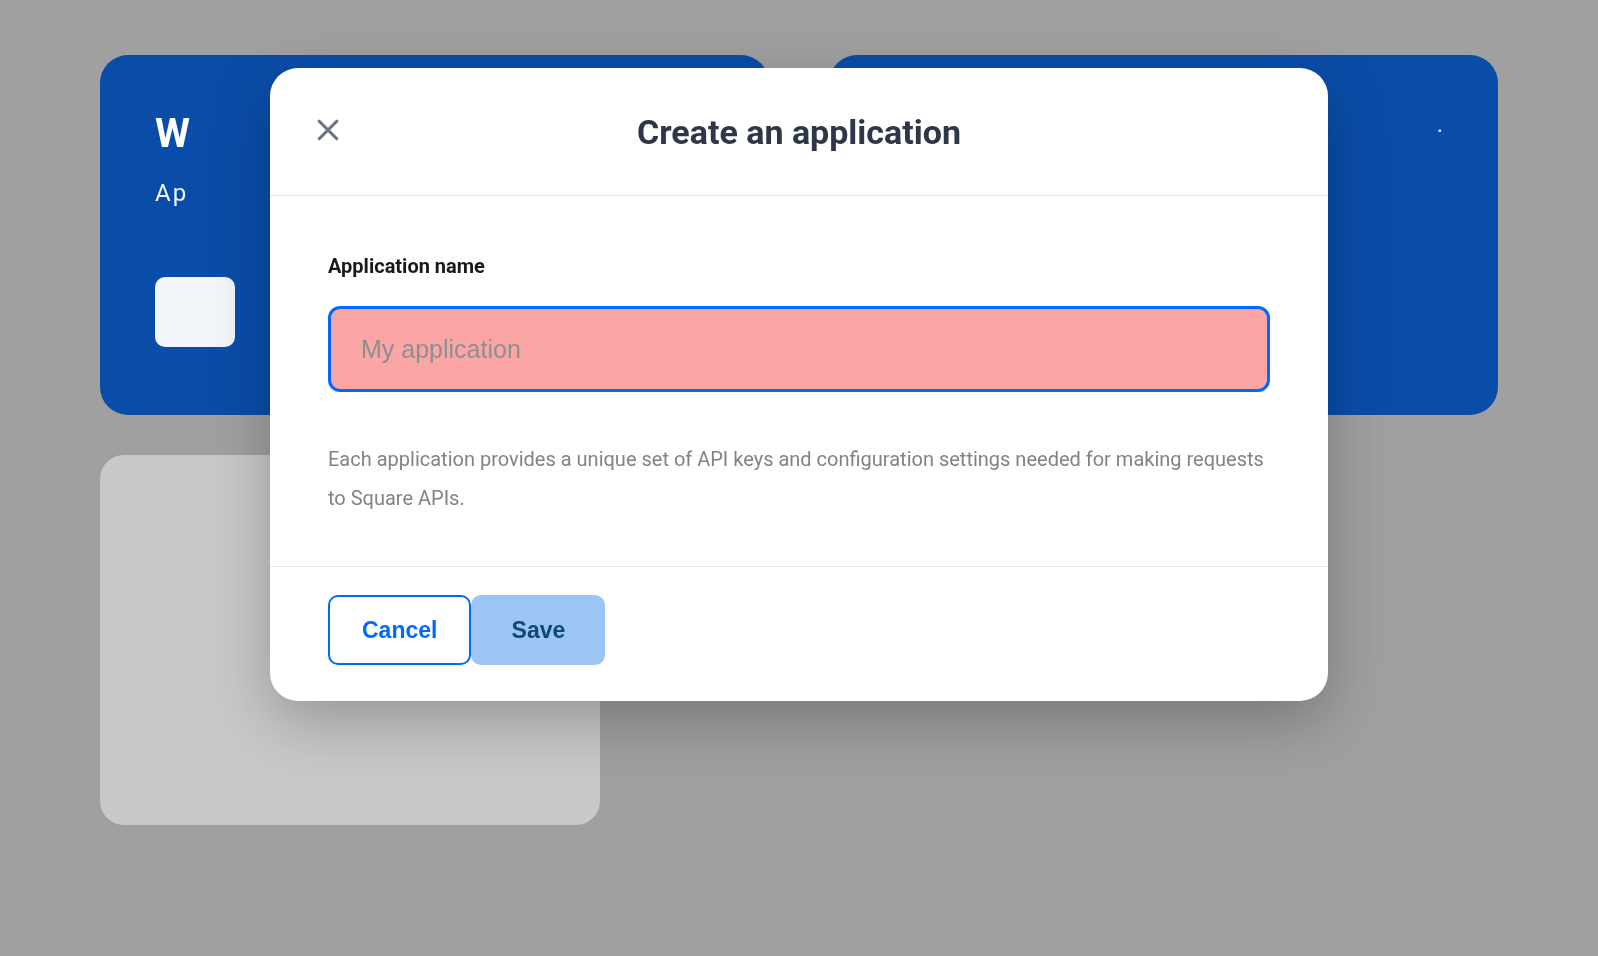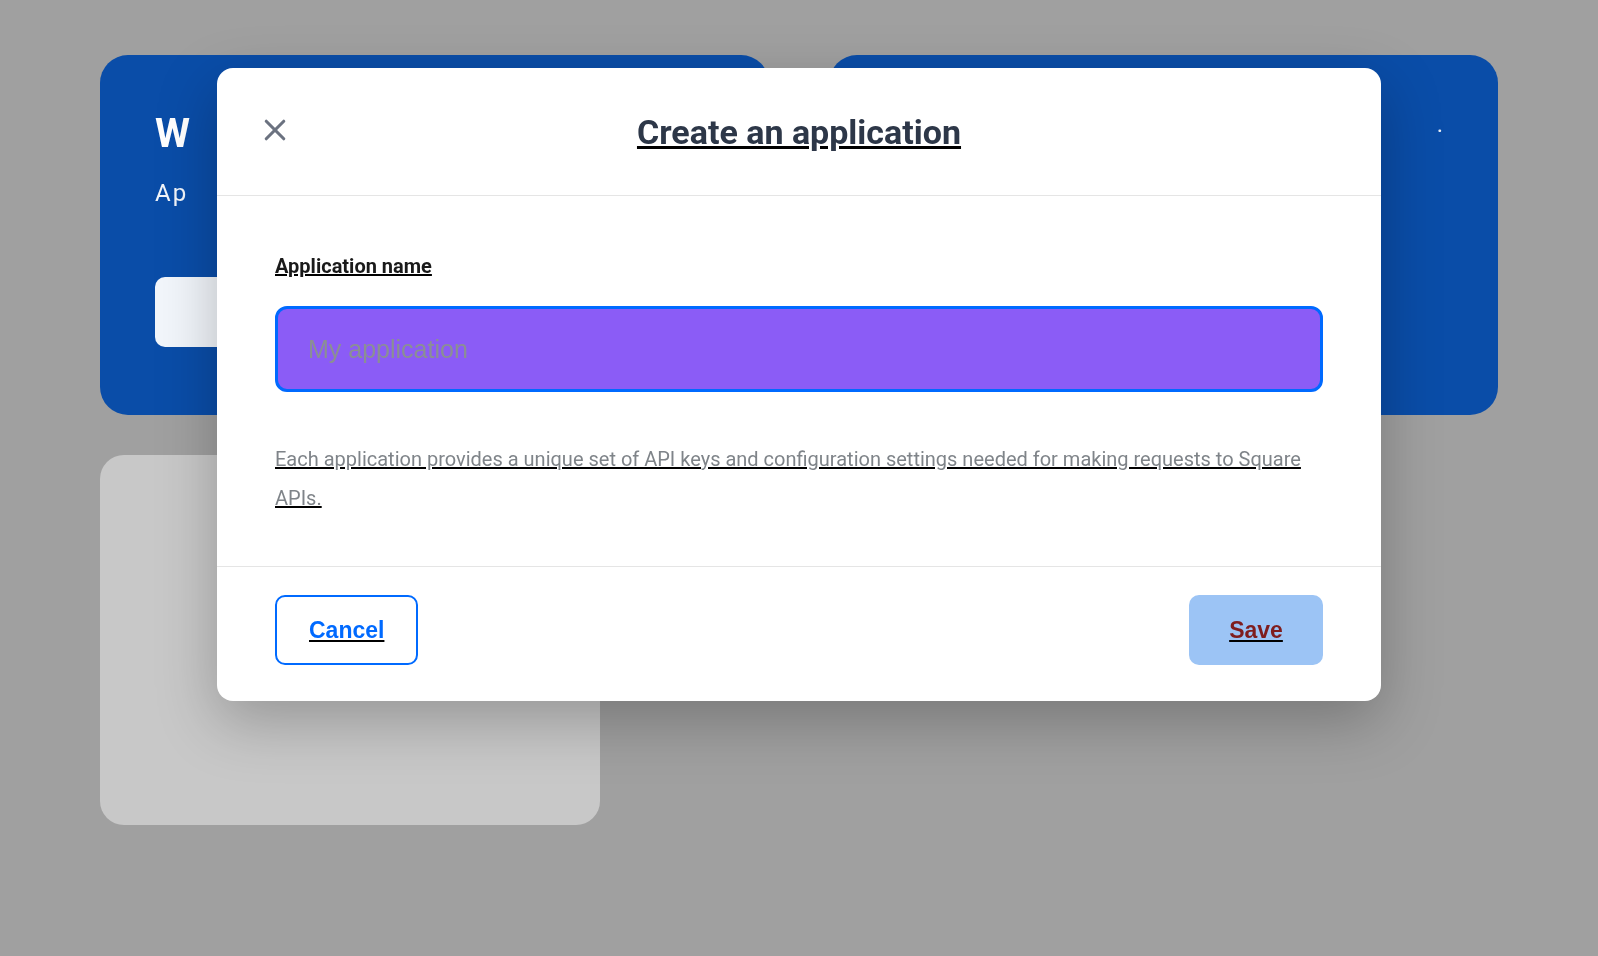--- a/index.html
+++ b/index.html
@@ -59,26 +59,25 @@
 
   .modal-overlay {
     position: absolute;
     inset: 0;
     display: flex;
     align-items: flex-start;
     justify-content: center;
     padding-top: 68px;
   }
   .modal {
-    width: 1164px;
+    width: 1058px;
     background: #fff;
-    border-radius: 16px;
+    border-radius: 28px;
     box-shadow: 0 20px 60px rgba(0,0,0,0.25);
     overflow: hidden;
-    text-decoration: underline;
   }
   .modal-header {
     position: relative;
     height: 128px;
     display: flex;
     align-items: center;
     justify-content: center;
     border-bottom: 1px solid #e5e5e5;
   }
   .modal-title {
@@ -114,37 +113,37 @@
   }
   .text-input {
     width: 100%;
     height: 86px;
     padding: 0 30px;
     font-size: 25px;
     color: #1a1a1a;
     border: 3px solid #006aff;
     border-radius: 12px;
     outline: none;
-    background: #8b5cf6;
+    background: #fca5a5;
   }
   .text-input::placeholder {
     color: #8b8f94;
   }
   .help-text {
     margin-top: 48px;
     font-size: 20px;
     line-height: 1.95;
     color: #7f8489;
   }
 
   .modal-footer {
     border-top: 1px solid #e5e5e5;
     padding: 28px 58px 36px 58px;
     display: flex;
-    justify-content: space-between;
+    justify-content: flex-start;
     align-items: center;
   }
   .btn {
     height: 70px;
     padding: 0 32px;
     border-radius: 10px;
     font-size: 23px;
     font-weight: 600;
     cursor: pointer;
     display: inline-flex;
@@ -154,21 +153,21 @@
   }
   .btn-cancel {
     background: #fff;
     border: 2px solid #006aff;
     color: #006aff;
     min-width: 140px;
   }
   .btn-save {
     background: #9cc4f5;
     border: none;
-    color: #7f1d1d;
+    color: #0c4a6e;
     min-width: 134px;
   }
 </style>
 </head>
 <body>
 
 <div class="bg-cards">
   <div class="bg-card-blue">
     <div class="title">W</div>
     <div class="sub">Ap</div>

